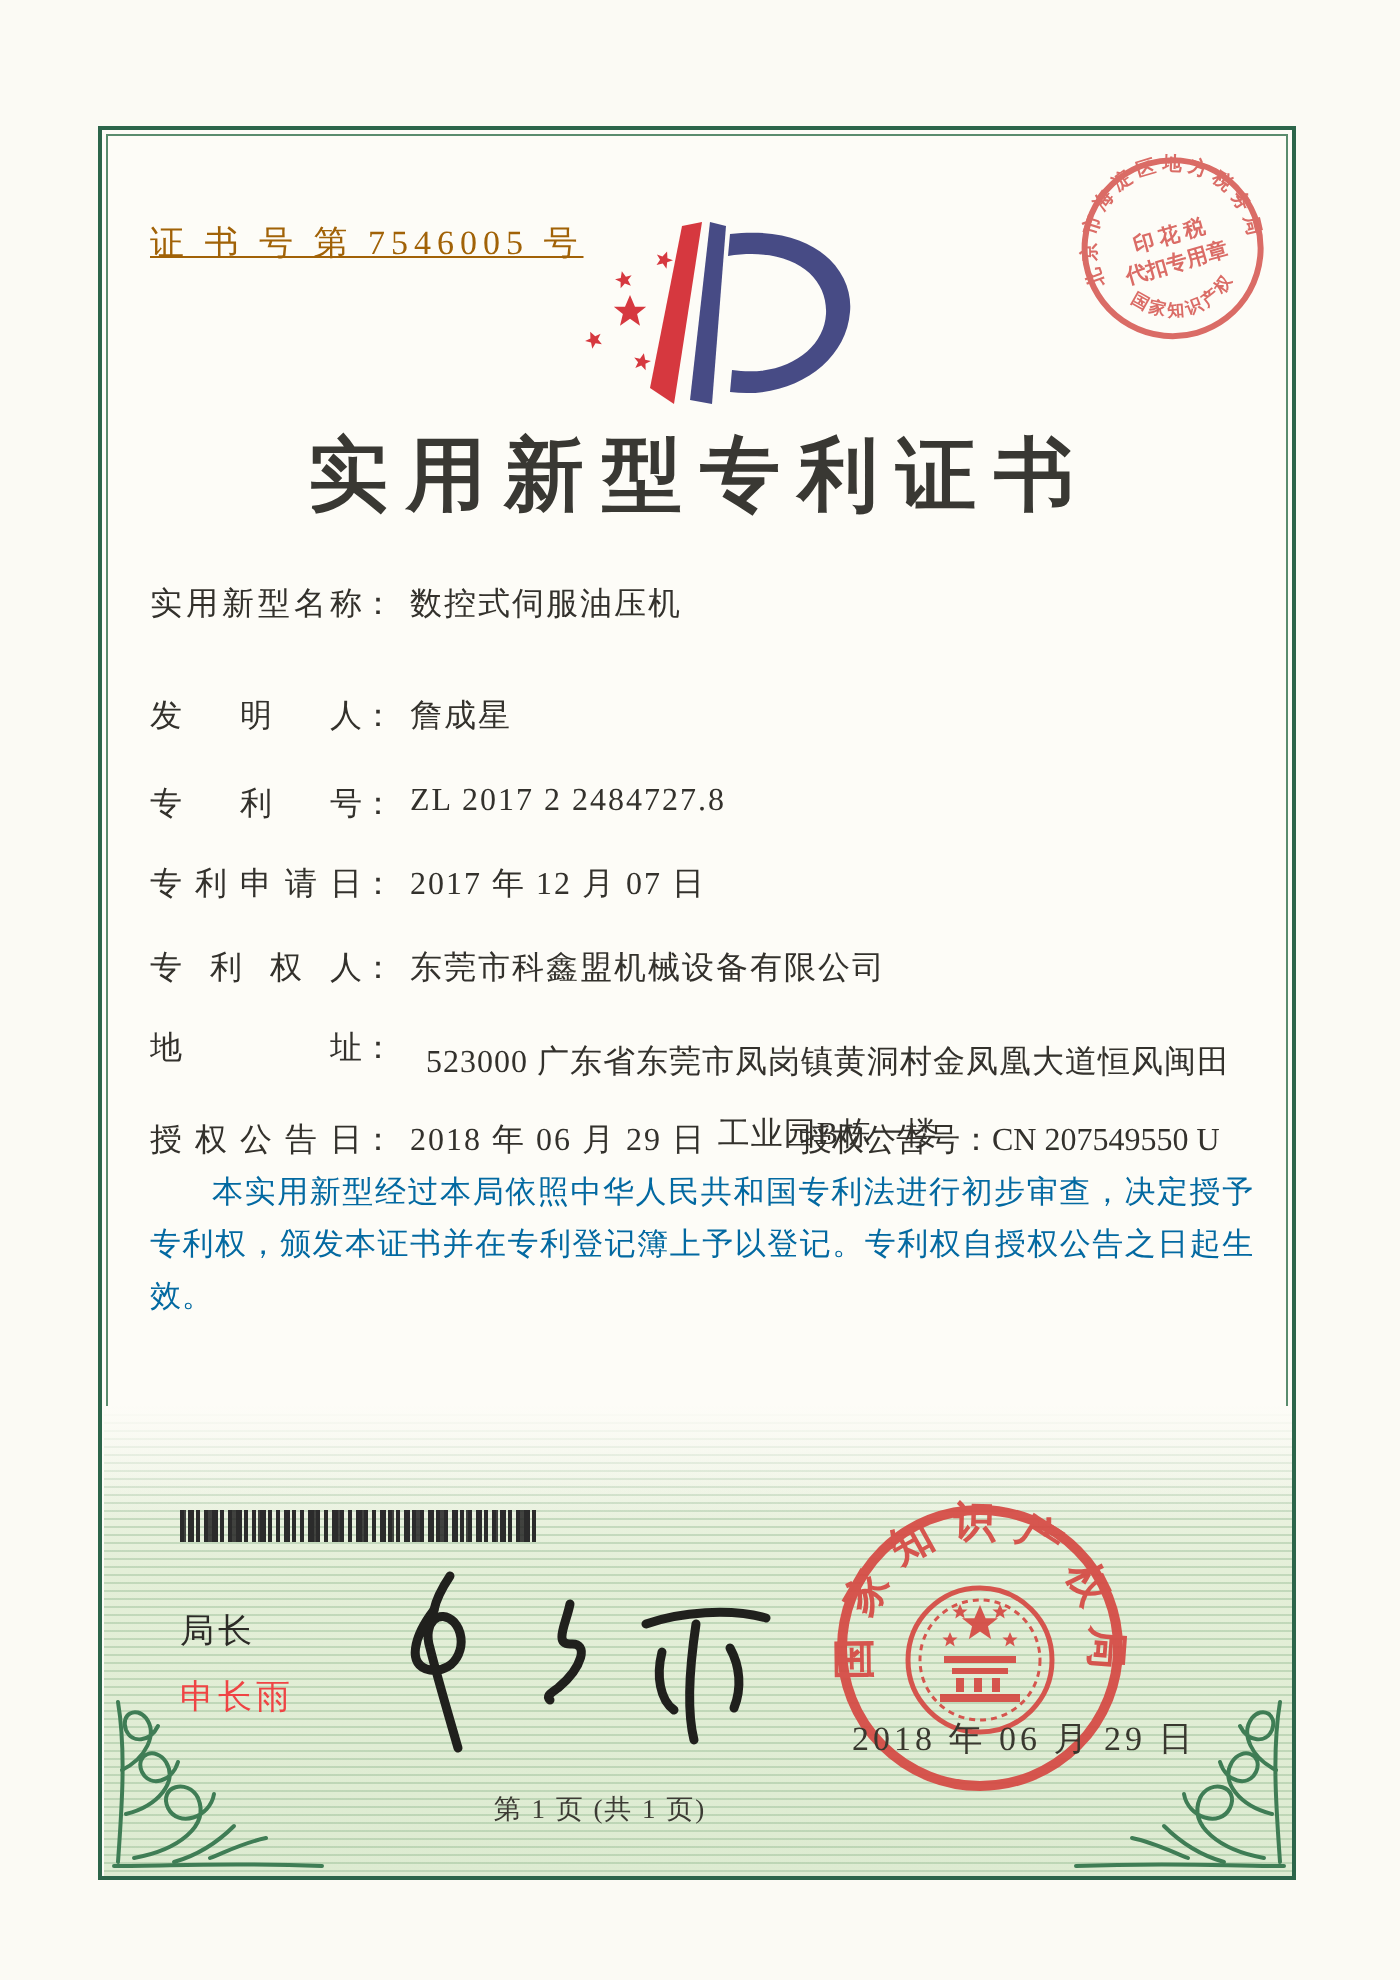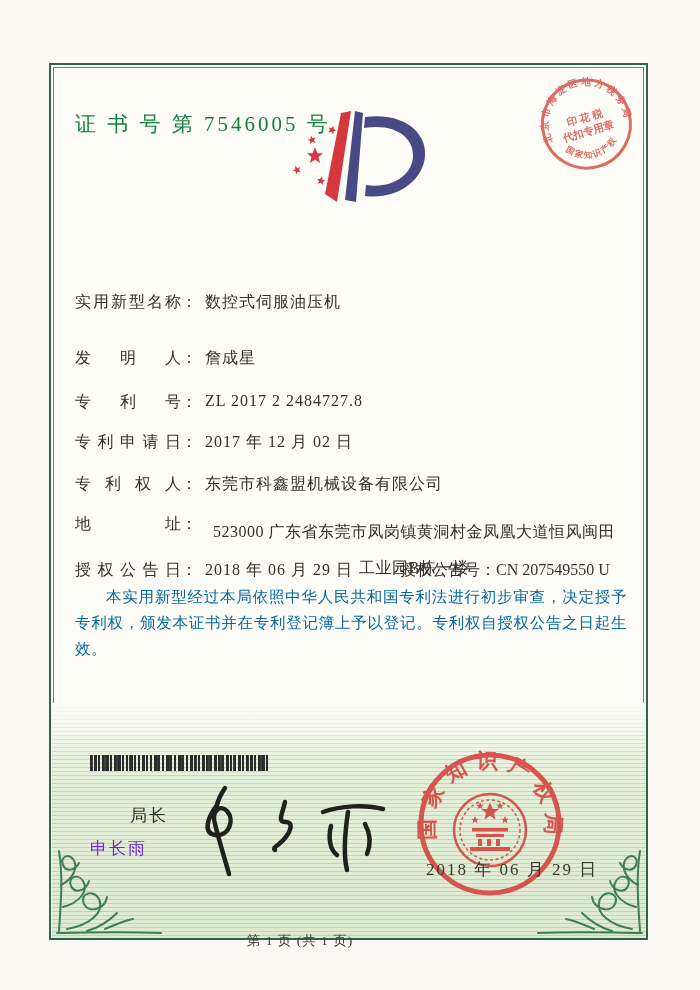--- a/index.html
+++ b/index.html
@@ -13,22 +13,22 @@
   .frame-inner { position:absolute; inset:2px; border:1px solid #5a8c6e; }
 
   
   .green-zone { position:absolute; left:52px; top:703px; width:594px; height:235px;
     background:
       linear-gradient(180deg, #fdfcf7 0%, rgba(253,252,247,0) 24%),
       repeating-linear-gradient(180deg, rgba(106,158,110,.28) 0 1px, rgba(0,0,0,0) 1px 4px),
       linear-gradient(180deg, #f2f6ea 0%, #e4efd8 35%, #ddebd1 100%);
   }
 
-  .cert-number { position:absolute; left:75px; top:110px; font-size:21px; color:#15803d;
-                 letter-spacing:3px; }
+  .cert-number { position:absolute; left:75px; top:110px; font-size:17px; color:#a16207;
+                 letter-spacing:3px;text-decoration:underline; }
 
   .logo { position:absolute; left:253px; top:108px; }
 
   .title { position:absolute; left:0; top:210px; width:700px; text-align:center;
            font-size:40px; font-weight:bold; color:#393833; letter-spacing:9px; }
 
   
   .fields { position:absolute; left:75px; top:292px; width:560px; font-size:16px; color:#33312c; }
   .frow { position:absolute; left:0; white-space:nowrap; }
   .flabel { display:inline-block; width:106px; text-align:justify; text-align-last:justify;
@@ -45,34 +45,34 @@
 
   
   .barcode { position:absolute; left:90px; top:755px; width:178px; height:16px; z-index:2;
     background:
       repeating-linear-gradient(90deg, #2b2b2b 0 2px, rgba(0,0,0,0) 2px 4px),
       repeating-linear-gradient(90deg, #2b2b2b 0 1px, rgba(0,0,0,0) 1px 6px),
       repeating-linear-gradient(90deg, rgba(35,35,35,.85) 0 3px, rgba(0,0,0,0) 3px 13px);
   }
 
   
-  .sig-title { position:absolute; left:90px; top:804px; font-size:17px; color:#2c2b27; z-index:2; letter-spacing:2px;margin-left:40px; }
-  .sig-name  { position:absolute; left:90px; top:837px; font-size:17px; color:#6d28d9; z-index:2; letter-spacing:2px; }
+  .sig-title { position:absolute; left:90px; top:804px; font-size:17px; color:#2c2b27; z-index:2; letter-spacing:2px; }
+  .sig-name  { position:absolute; left:90px; top:837px; font-size:17px; color:#ef4444; z-index:2; letter-spacing:2px; }
   .sig-script { position:absolute; left:185px; top:778px; z-index:2; }
 
   
   .seal { position:absolute; left:416px; top:750px; z-index:3; opacity:.88; }
   .seal-date { position:absolute; left:426px; top:858px; z-index:4; font-size:17px;
                color:#39382f; letter-spacing:2px; }
 
   
   .tax-stamp { position:absolute; left:539px; top:76px; transform:rotate(-16deg); opacity:.85; }
 
   
-  .page-footer { position:absolute; left:0; top:932px; width:600px; text-align:center;
+  .page-footer { position:absolute; left:0; top:896px; width:600px; text-align:center;
                  font-size:13.5px; color:#3c3b34; z-index:2; letter-spacing:1px; }
 
   .flourish { position:absolute; z-index:2; }
   .flourish.left  { left:53px; top:845px; }
   .flourish.right { right:54px; top:845px; transform:scaleX(-1); }
 </style>
 </head>
 <body>
 
 <div class="paper">
@@ -98,33 +98,34 @@
       <path d="M112,9 C155,4 174,28 172,48 C170,74 142,92 112,88 L113,77 C139,81 159,67 160,49 C161,30 143,15 111,20 Z" fill="#474b85"></path>
 
       <use href="#star" transform="translate(62,48) scale(0.85)" fill="#d6383f"></use>
       <use href="#star" transform="translate(79,22) scale(0.45) rotate(20)" fill="#d6383f"></use>
       <use href="#star" transform="translate(59,32) scale(0.45) rotate(-14)" fill="#d6383f"></use>
       <use href="#star" transform="translate(44,62) scale(0.45) rotate(-25)" fill="#d6383f"></use>
       <use href="#star" transform="translate(68,73) scale(0.45) rotate(12)" fill="#d6383f"></use>
     </svg>
   </div>
 
+  <div class="title">实用新型专利证书</div>
 
   <div class="fields">
     <div class="frow" style="top:0">
       <span class="flabel">实用新型名称</span><span class="fcolon">：</span><span class="fvalue">数控式伺服油压机</span>
     </div>
     <div class="frow" style="top:56px">
       <span class="flabel">发明人</span><span class="fcolon">：</span><span class="fvalue">詹成星</span>
     </div>
     <div class="frow" style="top:100px">
       <span class="flabel">专利号</span><span class="fcolon">：</span><span class="fvalue">ZL 2017 2 2484727.8</span>
     </div>
     <div class="frow" style="top:140px">
-      <span class="flabel">专利申请日</span><span class="fcolon">：</span><span class="fvalue">2017 年 12 月 02 日</span>
+      <span class="flabel">专利申请日</span><span class="fcolon">：</span><span class="fvalue">2017 年 12 月 07 日</span>
     </div>
     <div class="frow" style="top:182px">
       <span class="flabel">专利权人</span><span class="fcolon">：</span><span class="fvalue">东莞市科鑫盟机械设备有限公司</span>
     </div>
     <div class="frow" style="top:222px">
       <span class="flabel">地址</span><span class="fcolon">：</span><span class="fvalue addr">523000 广东省东莞市凤岗镇黄洞村金凤凰大道恒风闽田工业园B栋一楼</span>
     </div>
     <div class="frow" style="top:268px">
       <span class="flabel">授权公告日</span><span class="fcolon">：</span><span class="fvalue">2018 年 06 月 29 日</span>
       <span class="grant-no">

